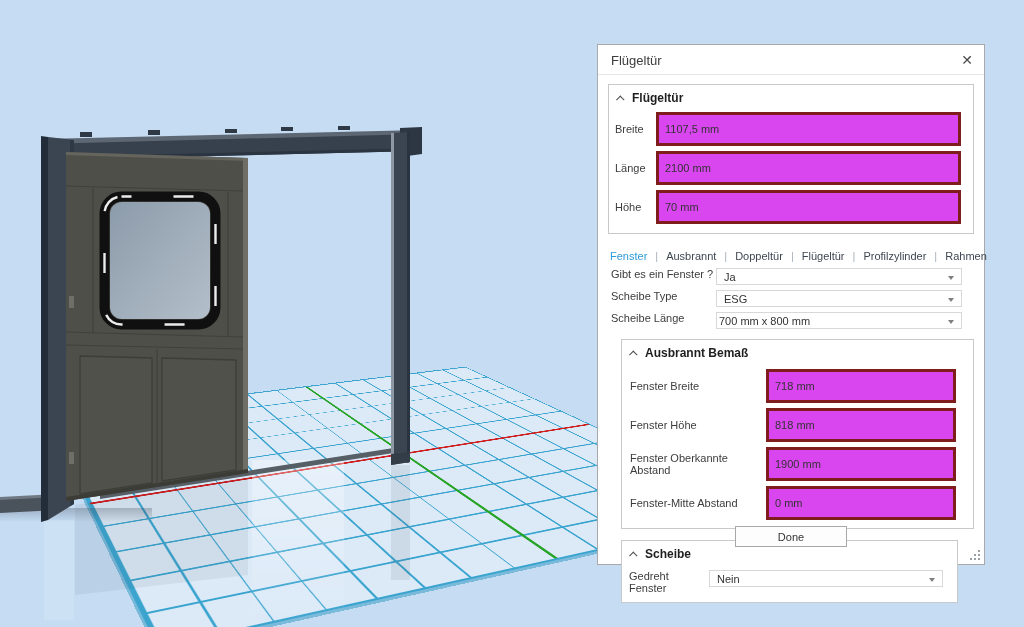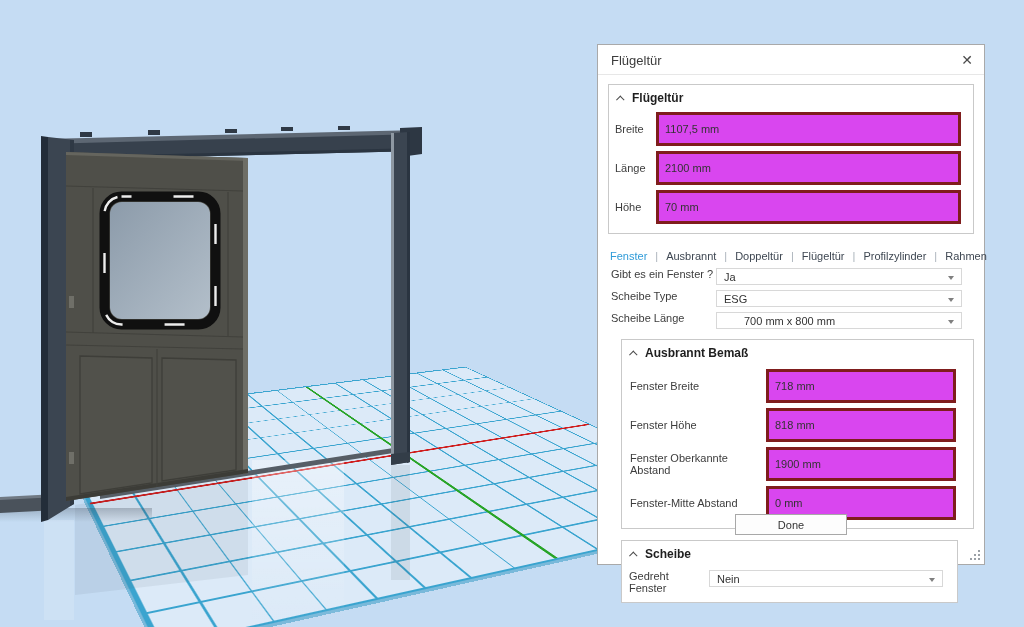--- a/index.html
+++ b/index.html
@@ -56,34 +56,34 @@
   #tabs{margin:16px 0 0 12px;font-size:11px}
   .tab{color:#3e4752;cursor:pointer}
   .tab.active{color:var(--tab-active)}
   .tab:not(:last-child)::after{content:"|";color:#aab2ba;margin:0 8px;cursor:default}
 
   .combo-rows{margin-top:6px;padding:0 22px 0 13px}
   .combo-row{display:flex;margin-top:5px}
   .combo-row label{flex:none;width:105px;color:#3c3c3c}
   .combo{flex:1;position:relative;height:17px;border:1px solid #d8d8d8;background:#fff;
          display:flex;align-items:center;padding:0 18px 0 7px;cursor:pointer;color:#333}
-  .combo.indent{padding-left:27px}
+  .combo.indent{padding-left:2px}
   .combo .arr{position:absolute;right:7px;top:7px;width:0;height:0;
       border-left:3.5px solid transparent;border-right:3.5px solid transparent;border-top:4px solid #7f7f7f}
 
   #grp-ausbrannt{margin:10px 10px 0 23px}
   #grp-ausbrannt .rows{padding:4px 8px 3px}
   #grp-ausbrannt label{width:136px}
   #grp-ausbrannt .tb{max-width:190px}
 
   #grp-scheibe{margin:11px 26px 0 23px}
   #grp-scheibe .rows{padding:2px 14px 8px 7px}
   #grp-scheibe label{width:80px}
 
-  .done-wrap{position:absolute;left:0;right:0;bottom:29px;text-align:center}
+  .done-wrap{position:absolute;left:0;right:0;bottom:17px;text-align:center}
   .done-btn{width:112px;height:21px;background:#fdfdfd;border:1px solid #a8a8a8;
             font:11px "Liberation Sans",sans-serif;color:#333;cursor:pointer}
   .grip{position:absolute;right:4px;bottom:4px;width:10px;height:10px}
   .grip i{position:absolute;width:2px;height:2px;background:#9aa0a6}
   .grip i:nth-child(1){right:0;bottom:0}.grip i:nth-child(2){right:4px;bottom:0}
   .grip i:nth-child(3){right:8px;bottom:0}.grip i:nth-child(4){right:0;bottom:4px}
   .grip i:nth-child(5){right:4px;bottom:4px}.grip i:nth-child(6){right:0;bottom:8px}
 </style>
 </head>
 <body>

